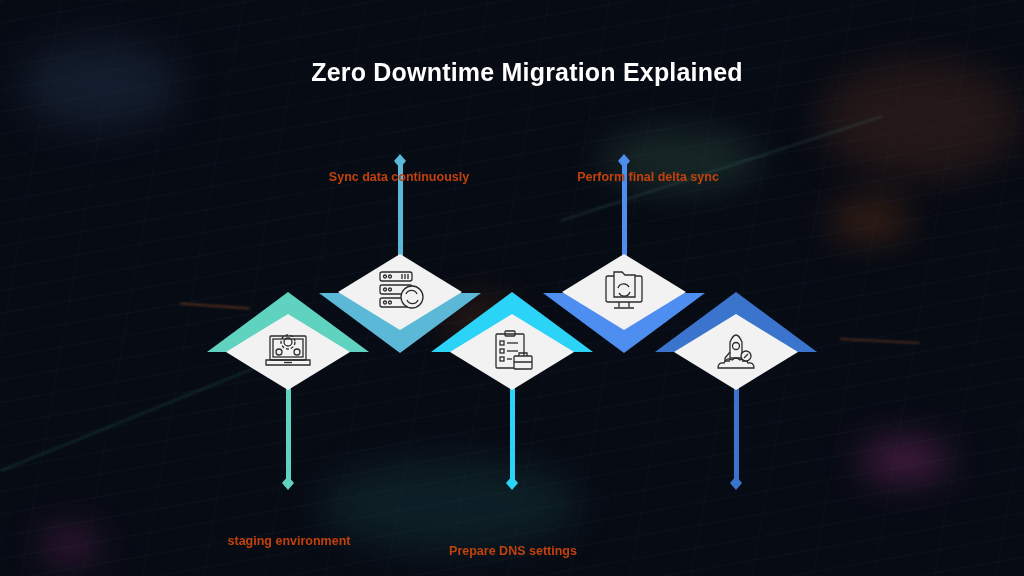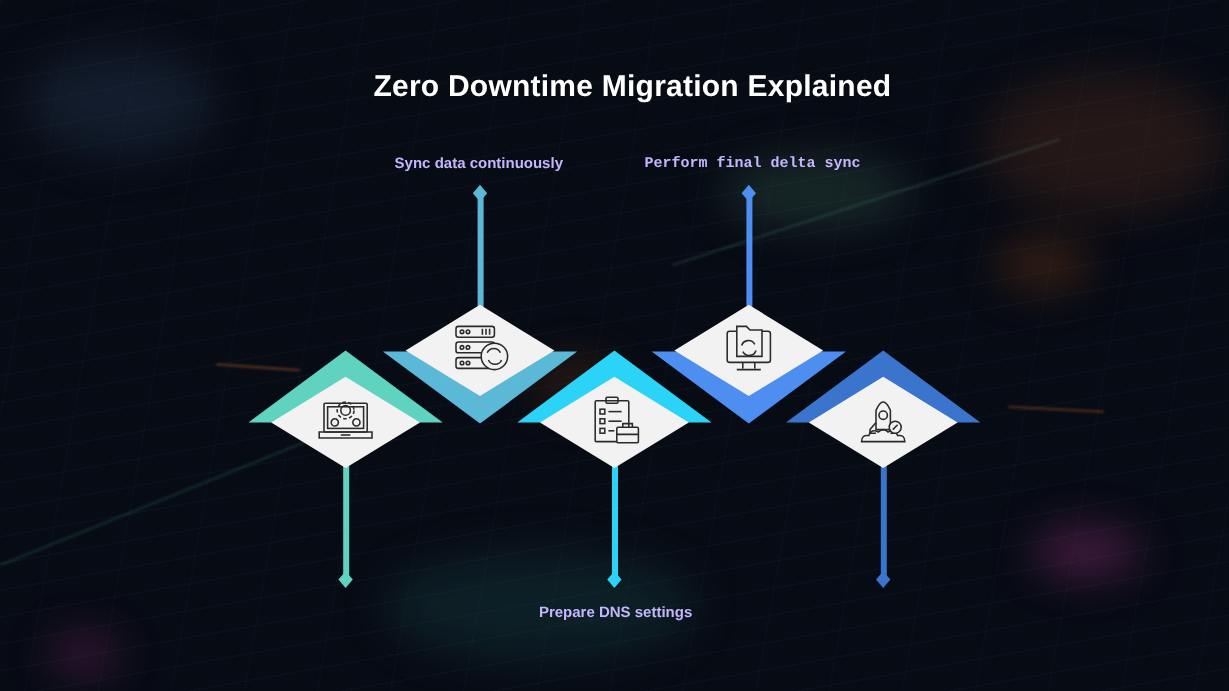--- a/index.html
+++ b/index.html
@@ -18,21 +18,21 @@
       repeating-linear-gradient(170deg, rgba(90,140,160,0.05) 0 1px, transparent 1px 22px),
       repeating-linear-gradient(100deg, rgba(90,140,160,0.035) 0 1px, transparent 1px 60px);
   }
   .title {
     position:absolute; left:0; right:0; top:58px; text-align:center;
     font-size:25px; font-weight:bold; letter-spacing:0.2px;padding-left:30px;
   }
   svg.diagram { position:absolute; left:0; top:0; }
   .label {
     position:absolute; text-align:center; font-weight:bold; font-size:12.5px; line-height:16px;
-    color:#c4b5fd; width:200px; margin-left:-100px;
+    color:#c2410c; width:200px; margin-left:-100px;margin-top:41px;
   }
 </style>
 </head>
 <body>
 
 <div class="bg">
   <div class="grid"></div>
   <div class="glow" style="left:20px;top:40px;width:160px;height:90px;background:rgba(40,60,90,0.35)"></div>
   <div class="glow" style="left:820px;top:60px;width:200px;height:120px;background:rgba(120,60,30,0.25)"></div>
   <div class="glow" style="left:860px;top:440px;width:90px;height:40px;background:rgba(190,60,150,0.35)"></div>
@@ -137,24 +137,25 @@
     <path d="M-6,6 V-10 Q0,-24 6,-10 V6 Z"></path>
     <circle cx="0" cy="-6" r="3.5"></circle>
     <path d="M-6,0 l-5,6 v3 h5 M6,0 l5,6 v3 h-5"></path>
     <path d="M-18,16 q0,-6 6,-5 q2,-6 8,-3 q4,-4 8,0 q6,-3 8,3 q6,-1 6,5 z"></path>
     <circle cx="10" cy="4" r="5" fill="#f2f2f2"></circle>
     <line x1="8" y1="6" x2="12" y2="2"></line>
   </g>
 </svg>
 
 <div class="label" style="left:289px;top:492px;">
+  <div>staging environment</div>
 </div>
 <div class="label" style="left:399px;top:128px;">
   <div>Sync data continuously</div>
 </div>
 <div class="label" style="left:513px;top:502px;">
   <div>Prepare DNS settings</div>
 </div>
-<div class="label" style="left:627px;top:128px;font-family:Liberation Mono, monospace;">
+<div class="label" style="left:648px;top:128px;">
   <div>Perform final delta sync</div>
 </div>
 <div class="label" style="left:737px;top:500px;">
 </div>
 
 </body></html>

